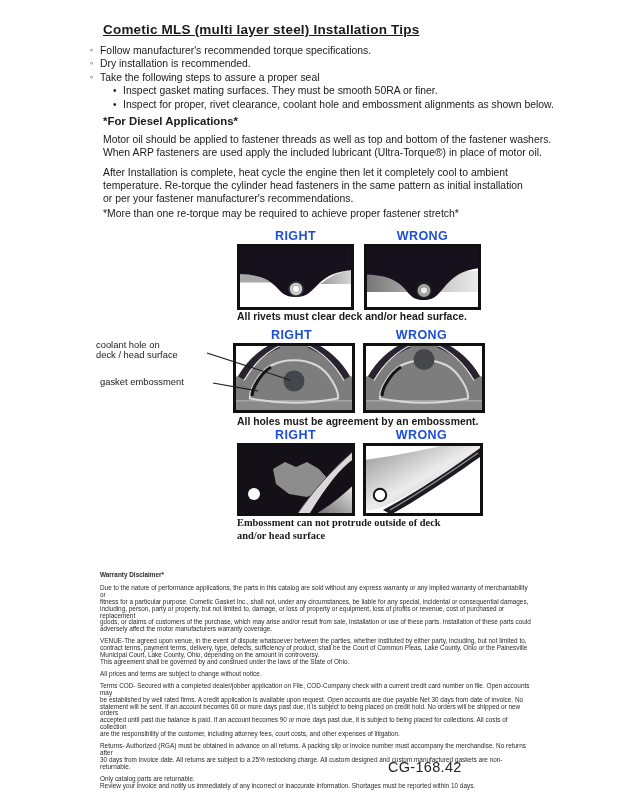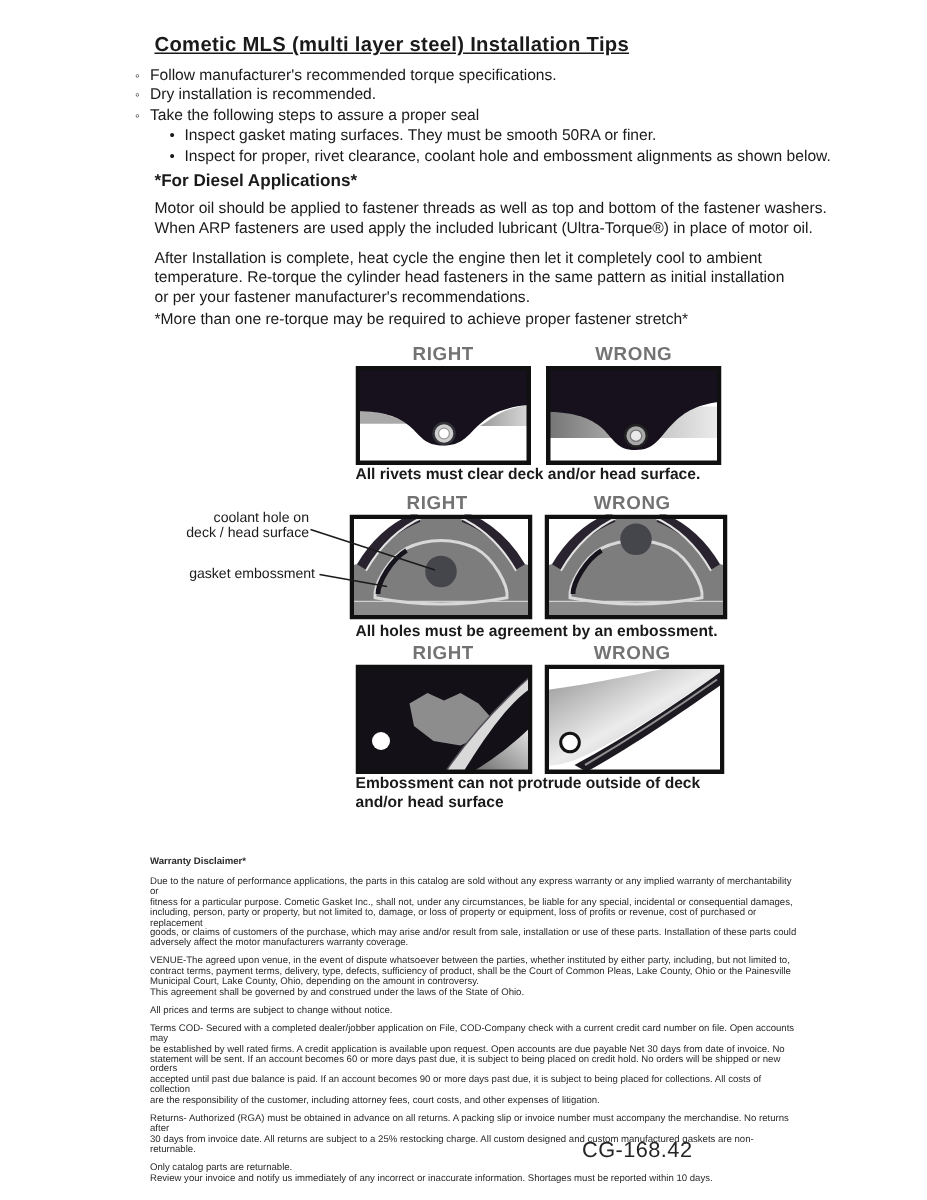--- a/index.html
+++ b/index.html
@@ -15,35 +15,35 @@
   .tip-row { display:flex; }
   .tip-row .marker { width:10px; flex:0 0 10px; font-size:9px; line-height:13.4px; }
   .tip-row.sub { margin-left:23px; }
   .tip-row.sub .marker { font-size:10px; }
   .diesel-heading { position:absolute; left:103px; top:115px; font-size:11.4px; font-weight:bold; }
   .para { position:absolute; left:103px; width:470px; font-size:10.4px; line-height:13.2px; white-space:pre-line; }
   .p1 { top:133px; }
   .p2 { top:166px; }
   .p3 { top:207px; }
 
-  .dlabel { position:absolute; width:117px; text-align:center; font-size:12.5px; font-weight:600; letter-spacing:0.4px; color:#737373; }
+  .dlabel { position:absolute; width:117px; text-align:center; font-size:12.5px; font-weight:600; letter-spacing:0.4px; color:#1d4ed8; }
   .r1 { top:229px; } .r2 { top:328px; } .r3 { top:428px; }
   .lx1 { left:237px; } .lx2 { left:364px; }
   .lx1b { left:233px; } .lx2b { left:363px; }
 
   .dbox { position:absolute; }
   .dbox svg { display:block; }
   .b1a { left:237px; top:244px; } .b1b { left:364px; top:244px; }
   .b2a { left:233px; top:343px; } .b2b { left:363px; top:343px; }
   .b3a { left:237px; top:443px; } .b3b { left:363px; top:443px; }
 
   .caption { position:absolute; left:237px; font-weight:bold; font-size:10.4px; line-height:12.6px; white-space:pre-line; }
-  .cap1 { top:311px; } .cap2 { top:416px; } .cap3 { top:517px; width:260px; }
-
-  .ann { position:absolute; text-align:right; font-size:9.4px; line-height:9.7px; white-space:pre-line; width:110px; }
+  .cap1 { top:311px; } .cap2 { top:416px; } .cap3 { top:517px; width:260px;font-family:Liberation Serif, serif; }
+
+  .ann { position:absolute; text-align:left; font-size:9.4px; line-height:9.7px; white-space:pre-line; width:110px; }
   .ann1 { left:96px; top:340px; }
   .ann2 { left:100px; top:377px; }
 
   .overlay { position:absolute; left:0; top:0; pointer-events:none; }
 
   .disc { position:absolute; left:100px; top:572px; width:432px; font-size:6.4px; line-height:6.9px; color:#2a2a2a; }
   .disc .dhead { font-weight:bold; margin-bottom:6px; }
   .disc .dp { white-space:pre-line; margin:0 0 5px 0; }
 
   .pagenum { position:absolute; left:388px; top:759px; font-size:14.5px; letter-spacing:0.3px; color:#242424; }

